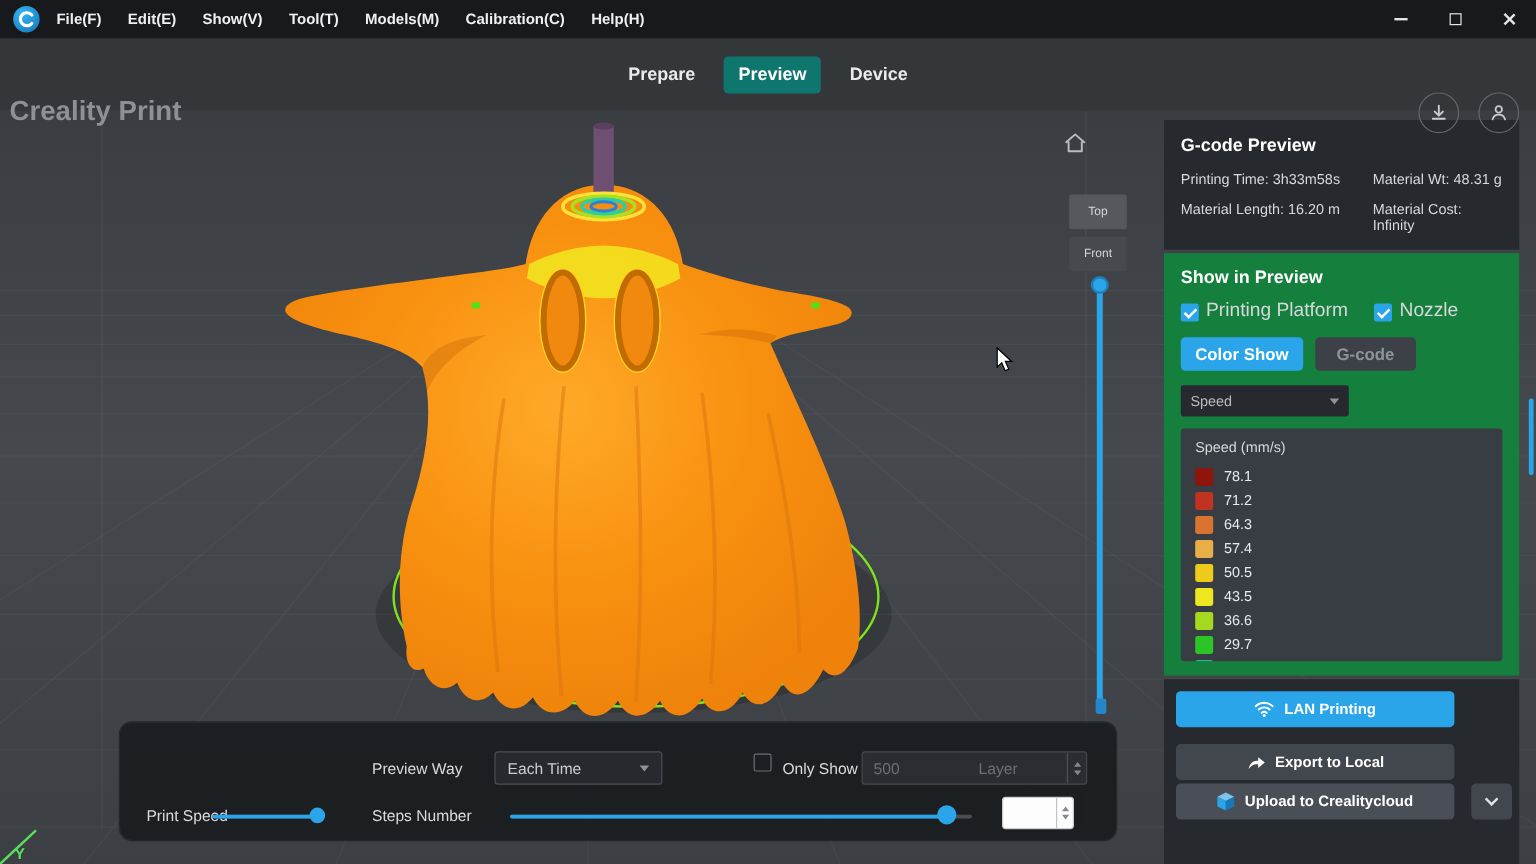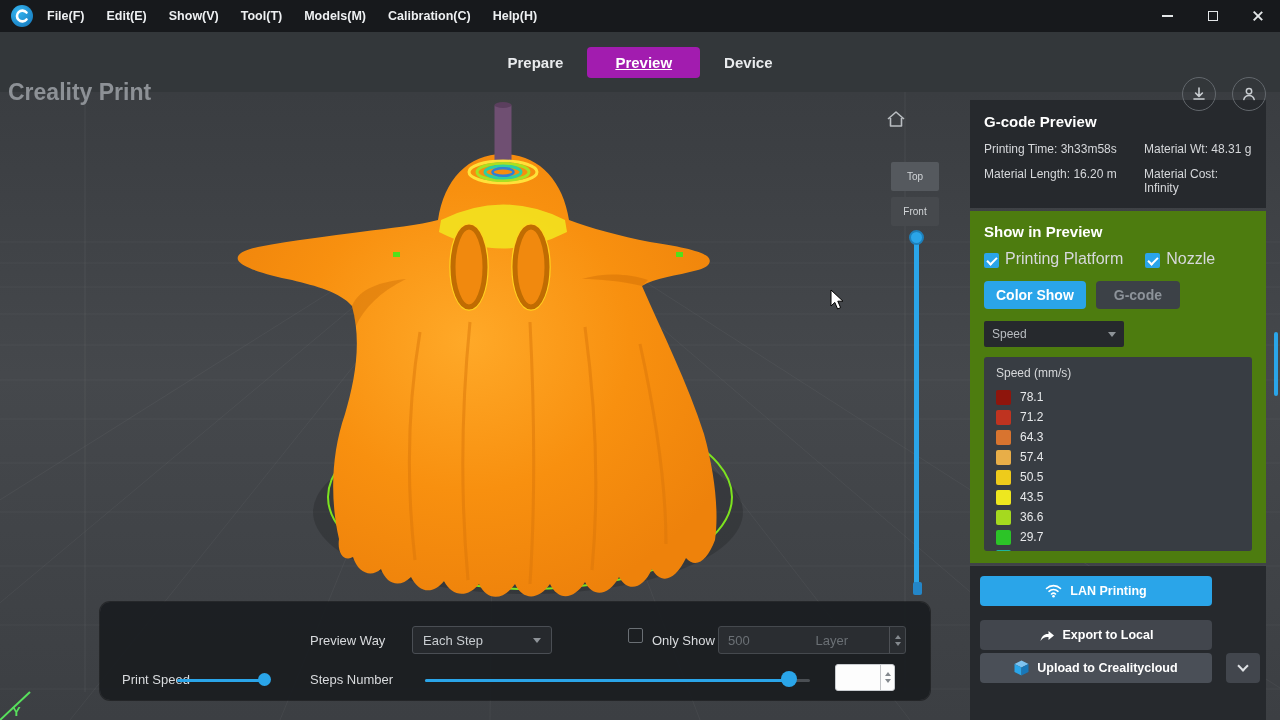--- a/index.html
+++ b/index.html
@@ -20,21 +20,21 @@
   .glyph-max { width:10px; height:10px; border:1.4px solid #e3e6e8; }
   .glyph-close { position:relative; width:12px; height:12px; }
   .glyph-close::before,.glyph-close::after { content:""; position:absolute; left:5px; top:0; width:1.6px; height:12px; background:#e3e6e8; }
   .glyph-close::before { transform:rotate(45deg);} .glyph-close::after { transform:rotate(-45deg);}
 
   
   .header { position:absolute; top:32px; left:0; width:100%; height:60px; background:#33373a; z-index:25; }
   .brand { position:absolute; left:8px; top:47px; font-size:23px; font-weight:bold; color:#8d9196; }
   .tabs { position:absolute; left:0; right:0; top:0; height:60px; display:flex; align-items:center; justify-content:center; gap:24px; }
   .tab { color:#e9ebed; font-size:15px; font-weight:bold; cursor:pointer; }
-  .tab.active { background:#a21caf; color:#fff; border-radius:4px; padding:7px 28px;text-decoration:underline; }
+  .tab.active { background:#0f766e; color:#fff; border-radius:4px; padding:7px 12px; }
   .header-icons { position:absolute; right:14px; top:45px; display:flex; gap:16px; }
   .hicon { width:34px; height:34px; border-radius:50%; border:1.5px solid #62676c; display:flex; align-items:center; justify-content:center; }
 
   
   .viewport { position:absolute; top:92px; left:0; width:1280px; height:628px;
     background:linear-gradient(180deg,#3a3d41 0%, #45484c 45%, #3c3f43 100%); z-index:1; }
   .scene { position:absolute; top:0; left:0; }
 
   .view-cube { position:absolute; left:884px; top:18px; }
   .vc-btn { position:absolute; left:7px; width:48px; height:29px; display:flex; align-items:center; justify-content:center;
@@ -68,21 +68,21 @@
   .num-input input { flex:1; min-width:0; background:transparent; border:none; outline:none; font-size:13px;
     color:inherit; padding-left:9px; font-family:inherit; }
   .ni-suffix { font-size:13px; margin-right:6px; }
   .spin { width:16px; align-self:stretch; border-left:1px solid rgba(120,125,130,.45); display:flex; flex-direction:column;
     align-items:center; justify-content:center; gap:3px; cursor:pointer; }
   .spin-up { width:0;height:0;border-left:3.5px solid transparent;border-right:3.5px solid transparent;border-bottom:4px solid #84898e; }
   .spin-dn { width:0;height:0;border-left:3.5px solid transparent;border-right:3.5px solid transparent;border-top:4px solid #84898e; }
 
   
   .right-panel { position:absolute; left:970px; top:100px; width:296px; height:620px; display:flex; flex-direction:column; z-index:10; }
-  .sec { background:#4d7c0f; }
+  .sec { background:#15803d; }
   .sec-gcode { background:#26292d; height:108px; padding:13px 14px; }
   .sec-title { color:#fff; font-size:15px; font-weight:bold; }
   .stats { margin-top:12px; display:grid; grid-template-columns:160px 1fr; row-gap:11px; color:#d6d8db; font-size:12px; }
   .sec-show { margin-top:3px; height:352px; padding:12px 14px; display:flex; flex-direction:column; overflow:hidden; }
   .checks { display:flex; gap:22px; margin-top:10px; margin-bottom:13px; }
   .check { display:flex; align-items:flex-end; gap:6px; color:#d6d8db; font-size:16px; }
   .cb-on { position:relative; width:15px; height:15px; background:#2aa5e9; border-radius:2px; cursor:pointer; }
   .cb-on::after { content:""; position:absolute; left:3px; top:3.5px; width:8px; height:4px;
     border-left:2px solid #fff; border-bottom:2px solid #fff; transform:rotate(-45deg); }
   .mode-tabs { display:flex; gap:10px; margin-bottom:12px; }
@@ -274,21 +274,21 @@
 
       <span class="bb-label" style="left:22px; top:70px;">Print Speed</span>
       <div class="slider" style="left:77px; top:70px; width:92px;">
         <div class="sl-track"></div>
           <div class="sl-fill" style="width:100%;"></div>
         <div class="sl-handle" style="left:81px;"></div>
       </div>
 
       <span class="bb-label" style="left:210px; top:31px;">Preview Way</span>
       <div class="dropdown" style="left:312px; top:24px; width:140px; height:28px;">
-        <span>Each Step</span>
+        <span>Each Time</span>
         <span class="dd-caret"></span>
       </div>
 
       <span class="checkbox" style="left:528px; top:26px;"></span>
       <span class="bb-label" style="left:552px; top:31px;">Only Show</span>
       <div class="num-input ni-disabled" style="left:618px; top:24px; width:188px; height:28px;">
         <input disabled="" value="500" style="">
         <span class="ni-suffix">Layer</span>
         <span class="spin">
             <span class="spin-up"></span>

